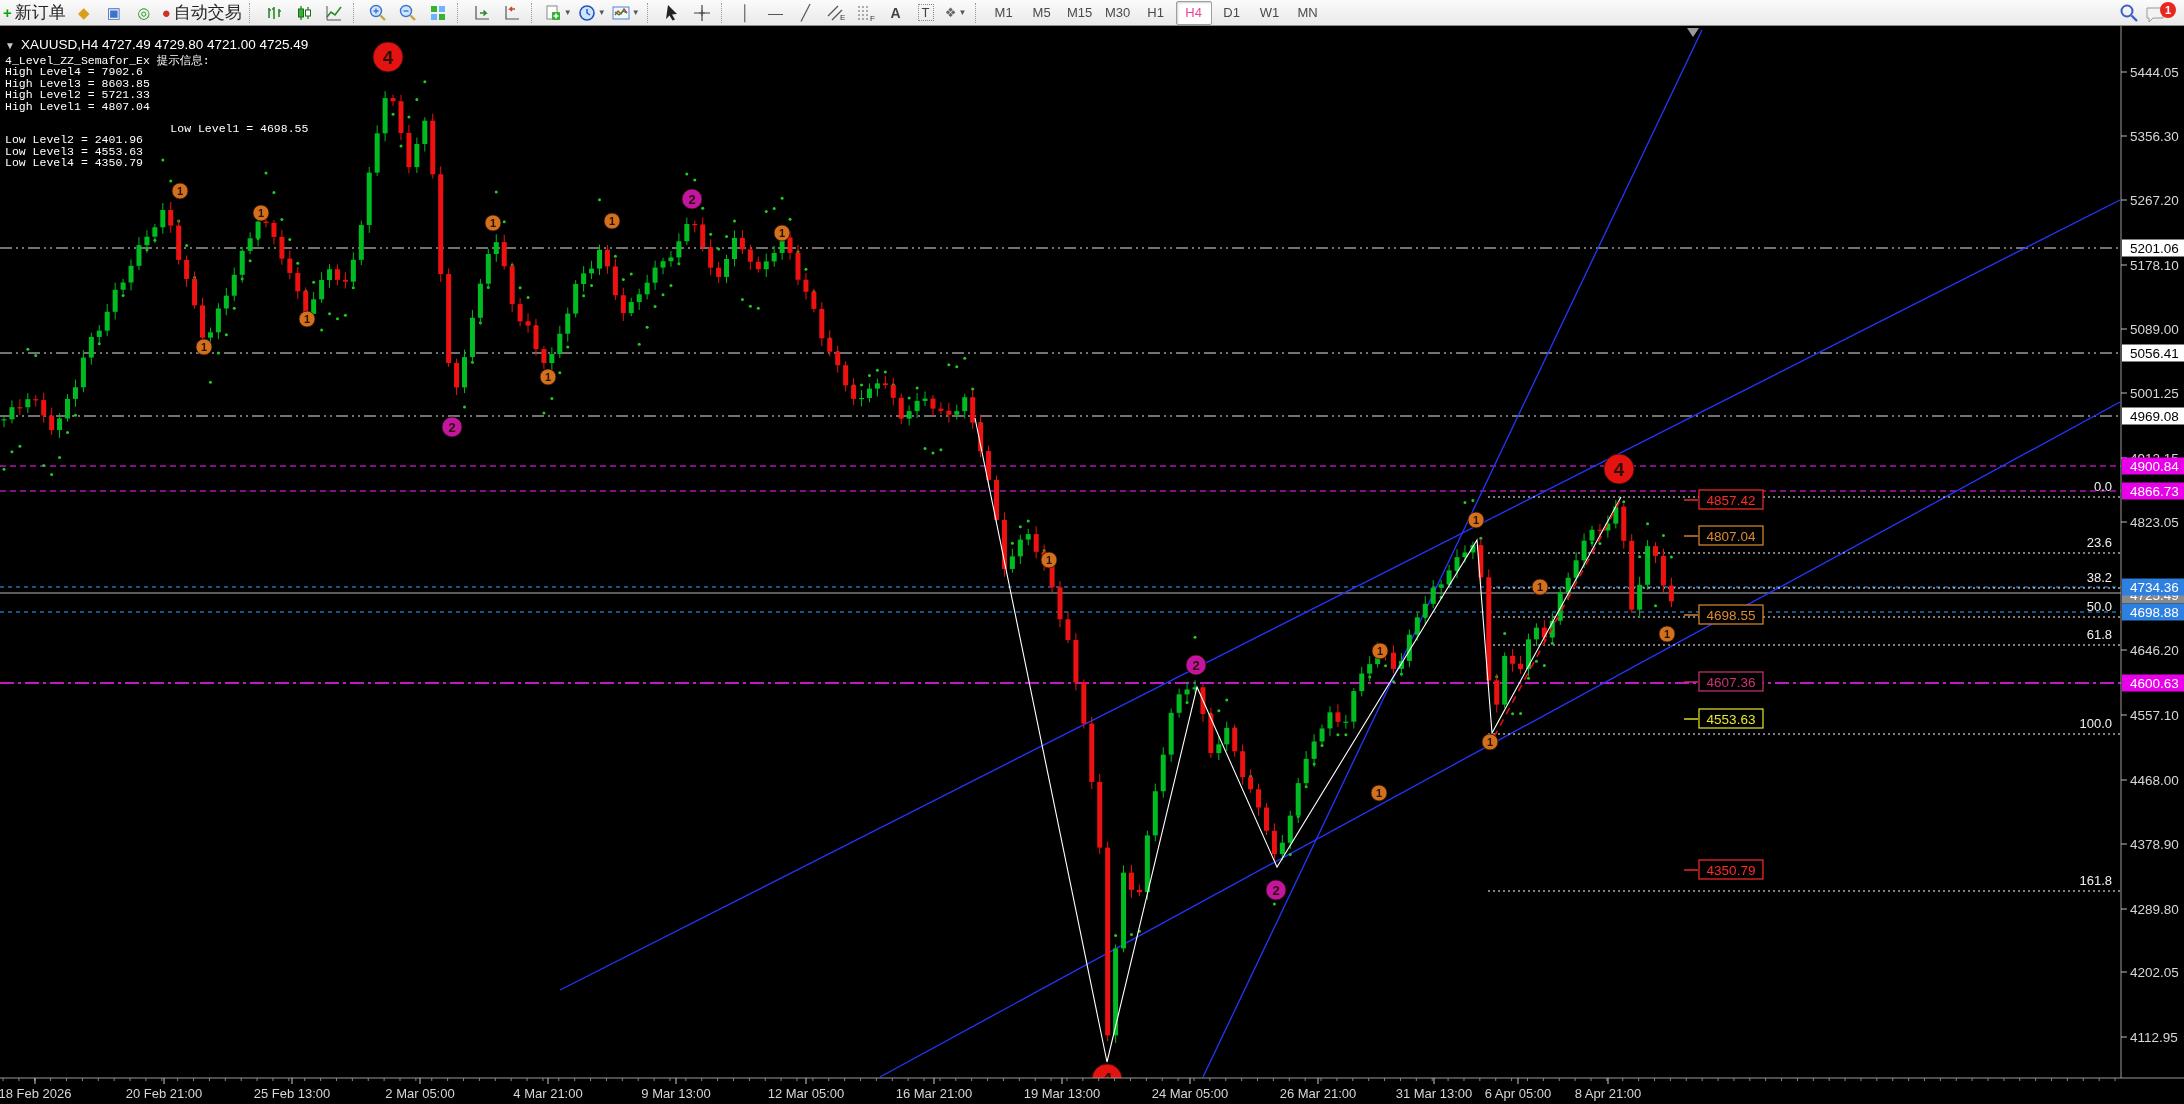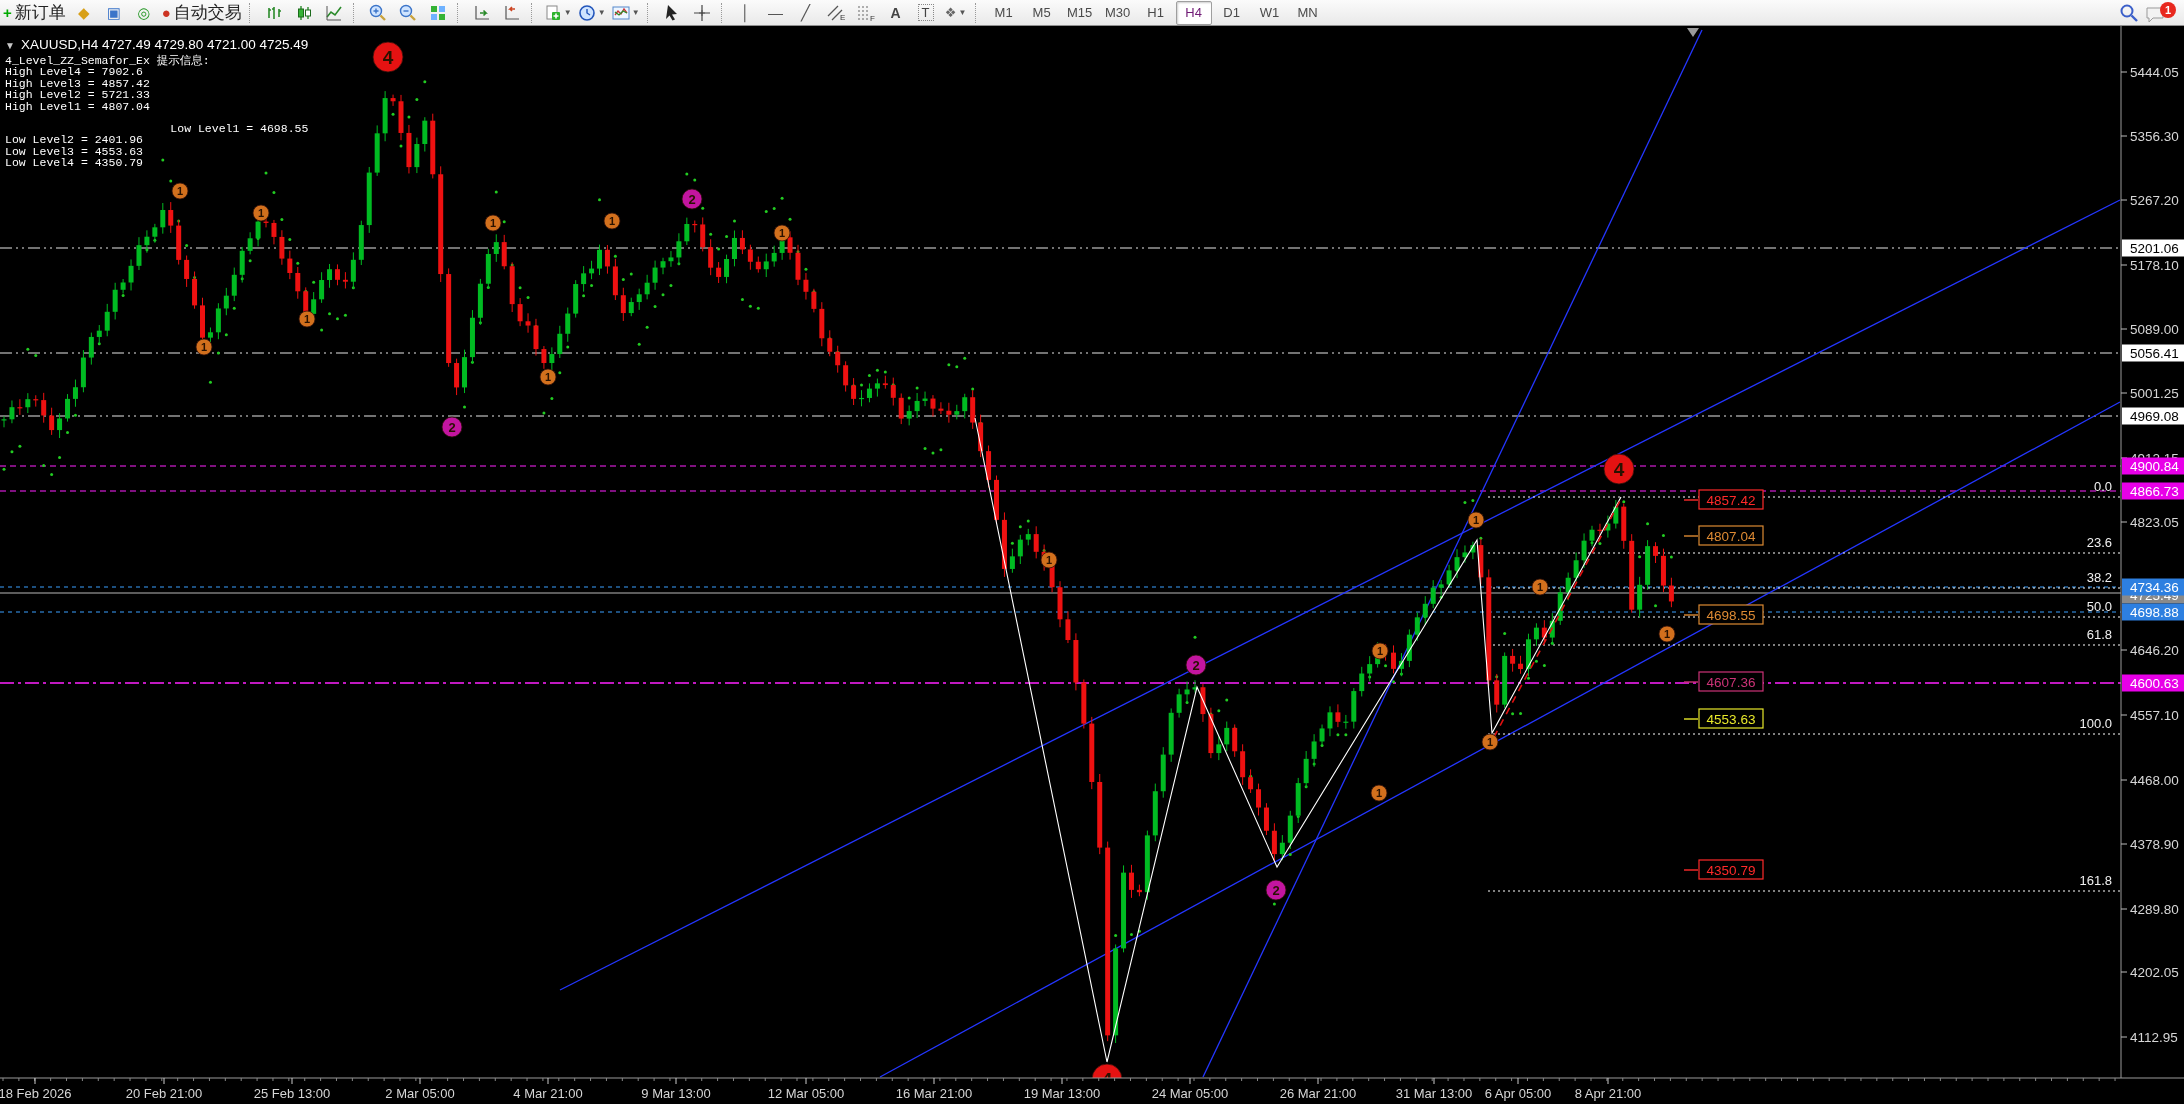--- a/index.html
+++ b/index.html
@@ -7,21 +7,21 @@
   #toolbar{position:absolute;left:0;top:0;width:2184px;height:25px;background:linear-gradient(#fbfbfb,#e9e9e9);
     border-bottom:1px solid #8f8f8f;display:flex;align-items:center;z-index:30;font-size:13px;color:#333;}
   .tbtn{display:inline-flex;align-items:center;justify-content:center;height:22px;min-width:24px;padding:0 2px;
     margin:0 1px;border-radius:2px;cursor:default;}
   .tlabel{margin-left:3px;font-size:17px;color:#222;white-space:nowrap;}
   .sep{width:5px;height:20px;margin:0 4px;border-left:1px dotted #9a9a9a;}
   .glyph{font-size:15px;line-height:15px;}
   .caret{font-size:8px;color:#555;margin-left:2px;}
   .tf{min-width:34px;height:22px;display:inline-flex;align-items:center;justify-content:center;
     font-size:13px;color:#4a4a4a;margin:2px 1px;border:1px solid transparent;border-radius:2px;}
-  .tf.active{background:#ffffff;border:1px solid #9f9f9f;box-shadow:inset 1px 1px 2px #cfcfcf;color:#701a75;}
+  .tf.active{background:#ffffff;border:1px solid #9f9f9f;box-shadow:inset 1px 1px 2px #cfcfcf;color:#ec4899;}
   #tb-right{margin-left:auto;display:flex;align-items:center;margin-right:6px;}
   #badge{position:absolute;top:1px;right:2px;width:16px;height:16px;border-radius:50%;background:#e8281e;
     color:#fff;font-size:11px;font-weight:bold;display:flex;align-items:center;justify-content:center;}
   #chat-wrap{position:relative;width:34px;height:24px;}
   #chart-wrap{position:absolute;left:0;top:26px;width:2184px;height:1078px;background:#000;}
   #chart-svg{position:absolute;left:0;top:0;}
   #hdr{position:absolute;left:5px;top:11px;color:#fff;z-index:10;}
   #ohlc-line{font-size:13.5px;color:#fff;white-space:nowrap;}
   #ohlc-line .arr{color:#c8c8c8;font-size:10px;margin-right:6px;}
   .info-line{font-size:11.5px;line-height:11.4px;color:#fff;white-space:nowrap;font-family:Liberation Mono, monospace;}
@@ -1156,21 +1156,21 @@
         <line x1="1518" y1="1078" x2="1518" y2="1084" stroke="#ccc"></line>
         <text x="1518" y="1098" font-family="&quot;Liberation Sans&quot;,sans-serif" fill="#d6d6d6" font-size="13" text-anchor="middle">6 Apr 05:00</text>
         <line x1="1608" y1="1078" x2="1608" y2="1084" stroke="#ccc"></line>
         <text x="1608" y="1098" font-family="&quot;Liberation Sans&quot;,sans-serif" fill="#d6d6d6" font-size="13" text-anchor="middle">8 Apr 21:00</text>
       </g>
     </svg>
   <div id="hdr">
     <div id="ohlc-line"><span class="arr">▼</span><span>XAUUSD,H4  4727.49 4729.80 4721.00 4725.49</span></div>
     <div class="info-line" id="ind-title">4_Level_ZZ_Semafor_Ex 提示信息:</div>
     <div class="info-line">High Level4 = 7902.6</div>
-    <div class="info-line">High Level3 = 4857.42</div>
+    <div class="info-line">High Level3 = 8603.85</div>
     <div class="info-line">High Level2 = 5721.33</div>
     <div class="info-line">High Level1 = 4807.04</div>
     <div class="info-line" id="low-block">Low Level1 = 4698.55</div>
     <div class="info-line">Low Level2 = 2401.96</div>
     <div class="info-line">Low Level3 = 4553.63</div>
     <div class="info-line">Low Level4 = 4350.79</div>
   </div>
 </div>
 
 </body></html>

